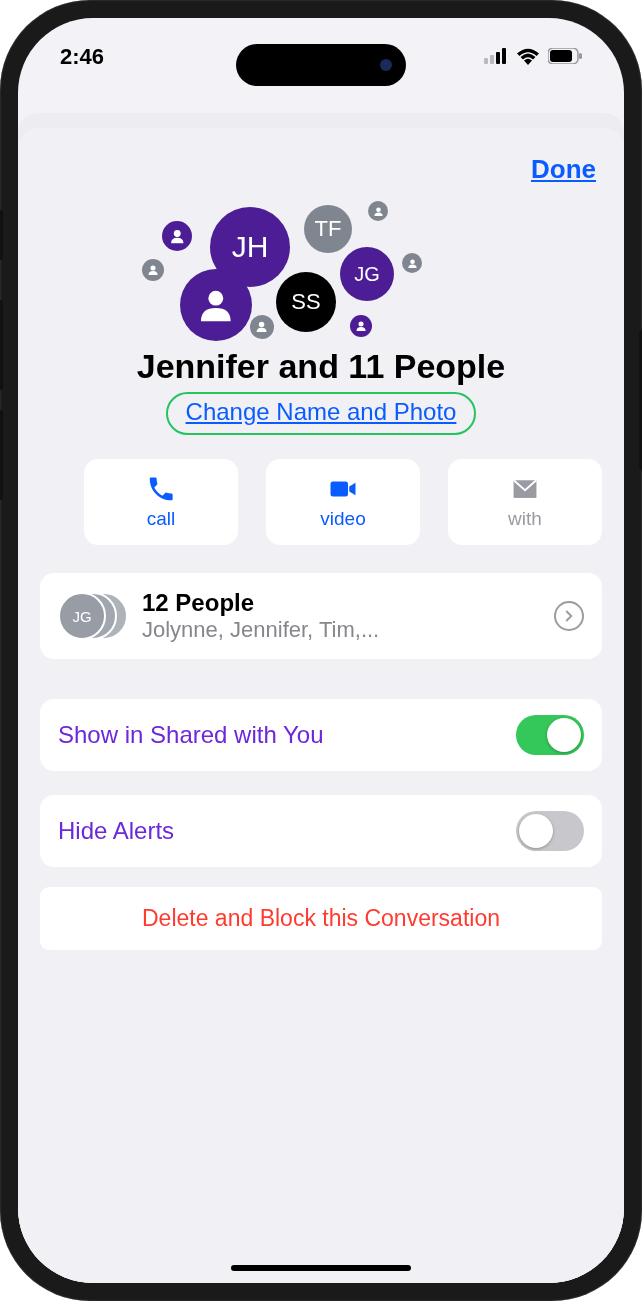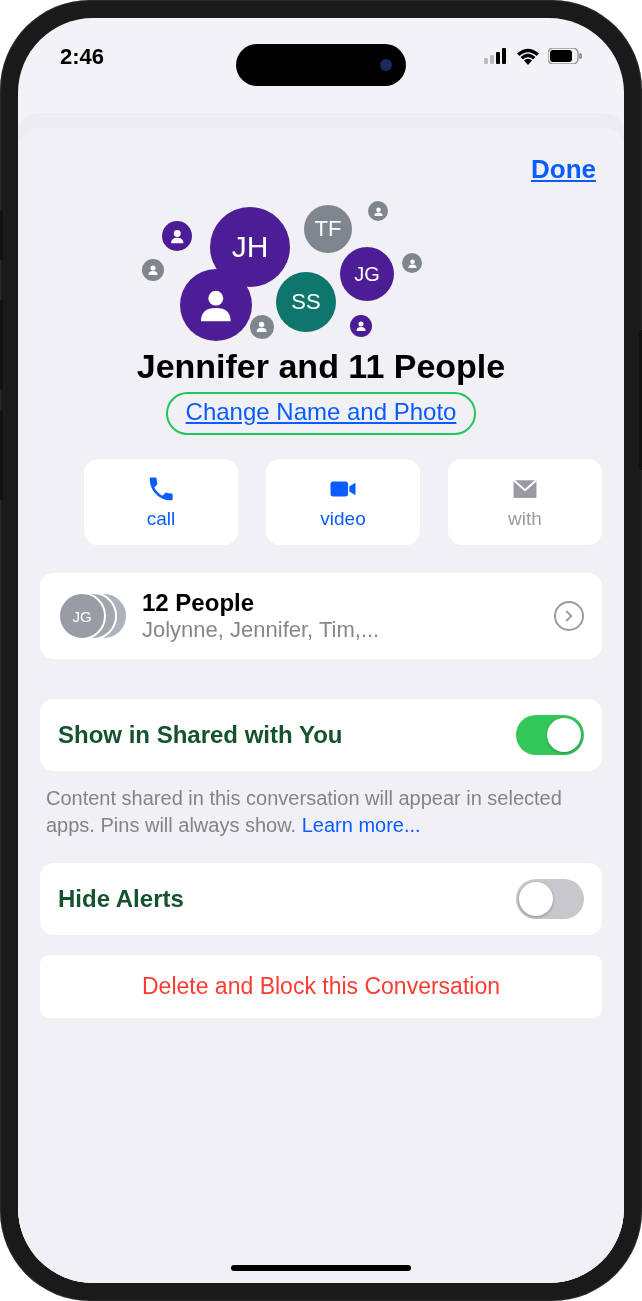--- a/index.html
+++ b/index.html
@@ -78,21 +78,21 @@
   .card{background:#fff; border-radius:14px; margin-top:28px; padding:16px 18px;}
   .people-row{display:flex; align-items:center; gap:14px;}
   .mini-avatars{position:relative; width:70px; height:54px;}
   .mav{position:absolute; width:48px; height:48px; border-radius:50%; background:#b7bcc3; top:3px; display:flex;align-items:center;justify-content:center;color:#fff;font-size:15px;font-weight:500; border:2px solid #fff;}
   .people-txt{flex:1;}
   .people-title{font-size:24px; font-weight:700; color:#000;}
   .people-sub{font-size:22px; color:#86868c;}
   .chev{width:30px;height:30px; border:2.5px solid #9b9ba2; border-radius:50%; display:flex;align-items:center;justify-content:center;}
   .chev svg{width:12px;height:12px;}
   .setting-row{display:flex; align-items:center; justify-content:space-between;}
-  .setting-label{font-size:24px; color:#14532d;font-weight:bold;}
+  .setting-label{font-size:24px; color:#6d28d9;}
   .toggle{width:68px;height:40px;border-radius:20px;position:relative;}
   .toggle.on{background:#34c759;}
   .toggle.off{background:#c8c8cc;}
   .toggle .knob{position:absolute; width:34px;height:34px;border-radius:50%;background:#fff;top:3px; box-shadow:0 1px 3px rgba(0,0,0,.3);}
   .toggle.on .knob{right:3px;}
   .toggle.off .knob{left:3px;}
   .help-text{font-size:20px; color:#838389; margin:14px 6px 0; line-height:1.35;}
   .help-text .lm{color:#0a5cff;}
   .danger{color:#ff3b30; font-size:23px; text-align:center; padding:18px;border-radius:9px;}
   .home-ind{position:absolute; bottom:12px; left:50%; transform:translateX(-50%); width:180px; height:6px; background:#000; border-radius:3px;}
@@ -133,21 +133,21 @@
     <div class="sheet-bg2">
 
       <div class="done-row">
         <span class="done-link">Done</span>
       </div>
 
       <div class="avatar-cluster">
         <div class="av" style="width:80px;height:80px;left:170px;top:10px;font-size:30px;">JH</div>
         <div class="av" style="width:48px;height:48px;left:264px;top:8px;background:#808690;font-size:22px;">TF</div>
         <div class="av" style="width:54px;height:54px;left:300px;top:50px;font-size:20px;">JG</div>
-        <div class="av" style="width:60px;height:60px;left:236px;top:75px;background:#0f766e;font-size:22px;">SS</div>
+        <div class="av" style="width:60px;height:60px;left:236px;top:75px;background:#000000;font-size:22px;">SS</div>
         <div class="av person" style="width:72px;height:72px;left:140px;top:72px;">
             <svg viewBox="0 0 24 24" fill="#fff">
               <circle cx="12" cy="8" r="4.5"></circle>
               <path d="M3 22 Q3 14 12 14 Q21 14 21 22 Z"></path>
             </svg>
           </div>
         <div class="av person" style="width:30px;height:30px;left:122px;top:24px;">
             <svg viewBox="0 0 24 24" fill="#fff">
               <circle cx="12" cy="8" r="5"></circle>
               <path d="M3 22 Q3 14 12 14 Q21 14 21 22 Z"></path>
@@ -237,23 +237,20 @@
       </div>
 
       <div class="card" style="margin-top:40px;">
         <div class="setting-row">
           <span class="setting-label">Show in Shared with You</span>
           <div class="toggle on">
               <div class="knob"></div>
             </div>
         </div>
       </div>
-      <div class="help-text">
-        <span>Content shared in this conversation will appear in selected apps. Pins will always show. </span><span class="lm">Learn more...</span>
-      </div>
 
       <div class="card" style="margin-top:24px;">
         <div class="setting-row">
           <span class="setting-label">Hide Alerts</span>
           <div class="toggle off">
               <div class="knob"></div>
             </div>
         </div>
       </div>
 

